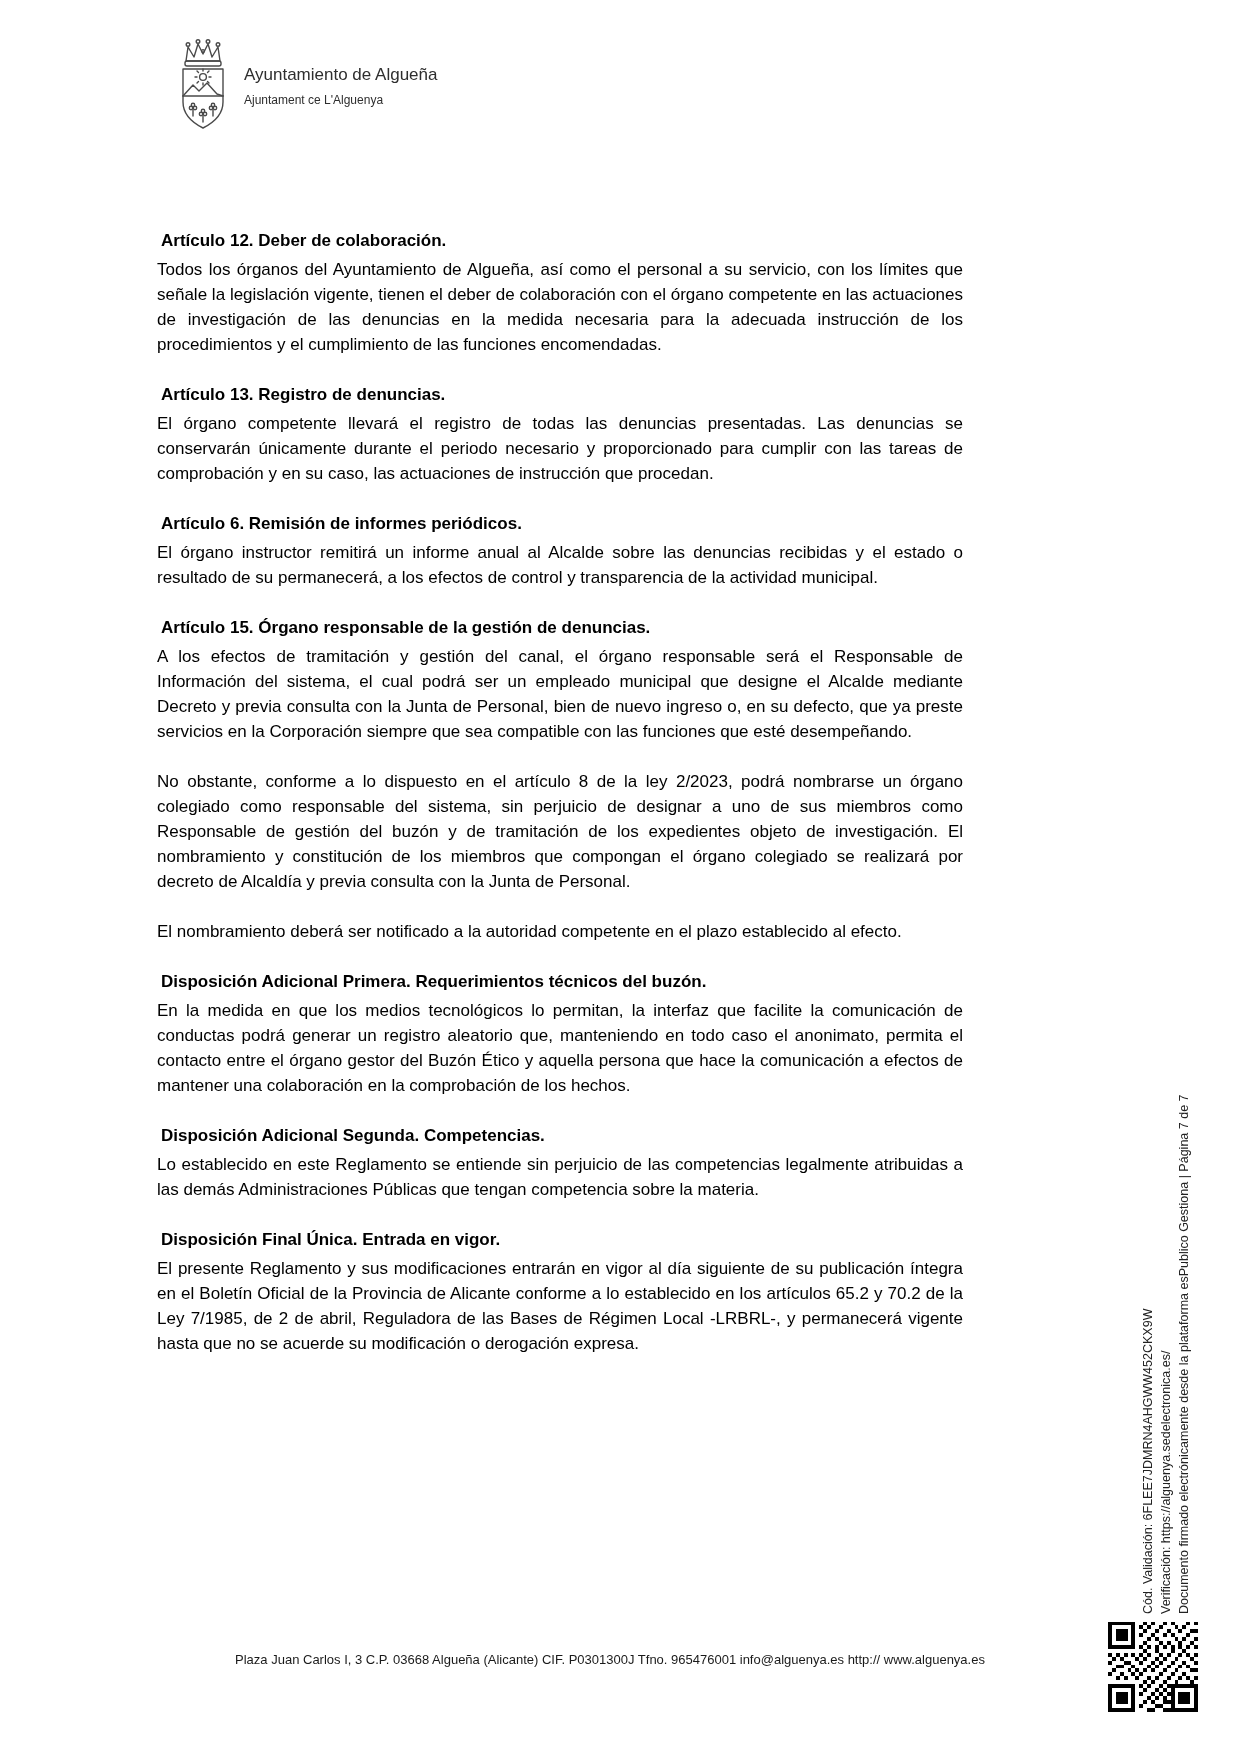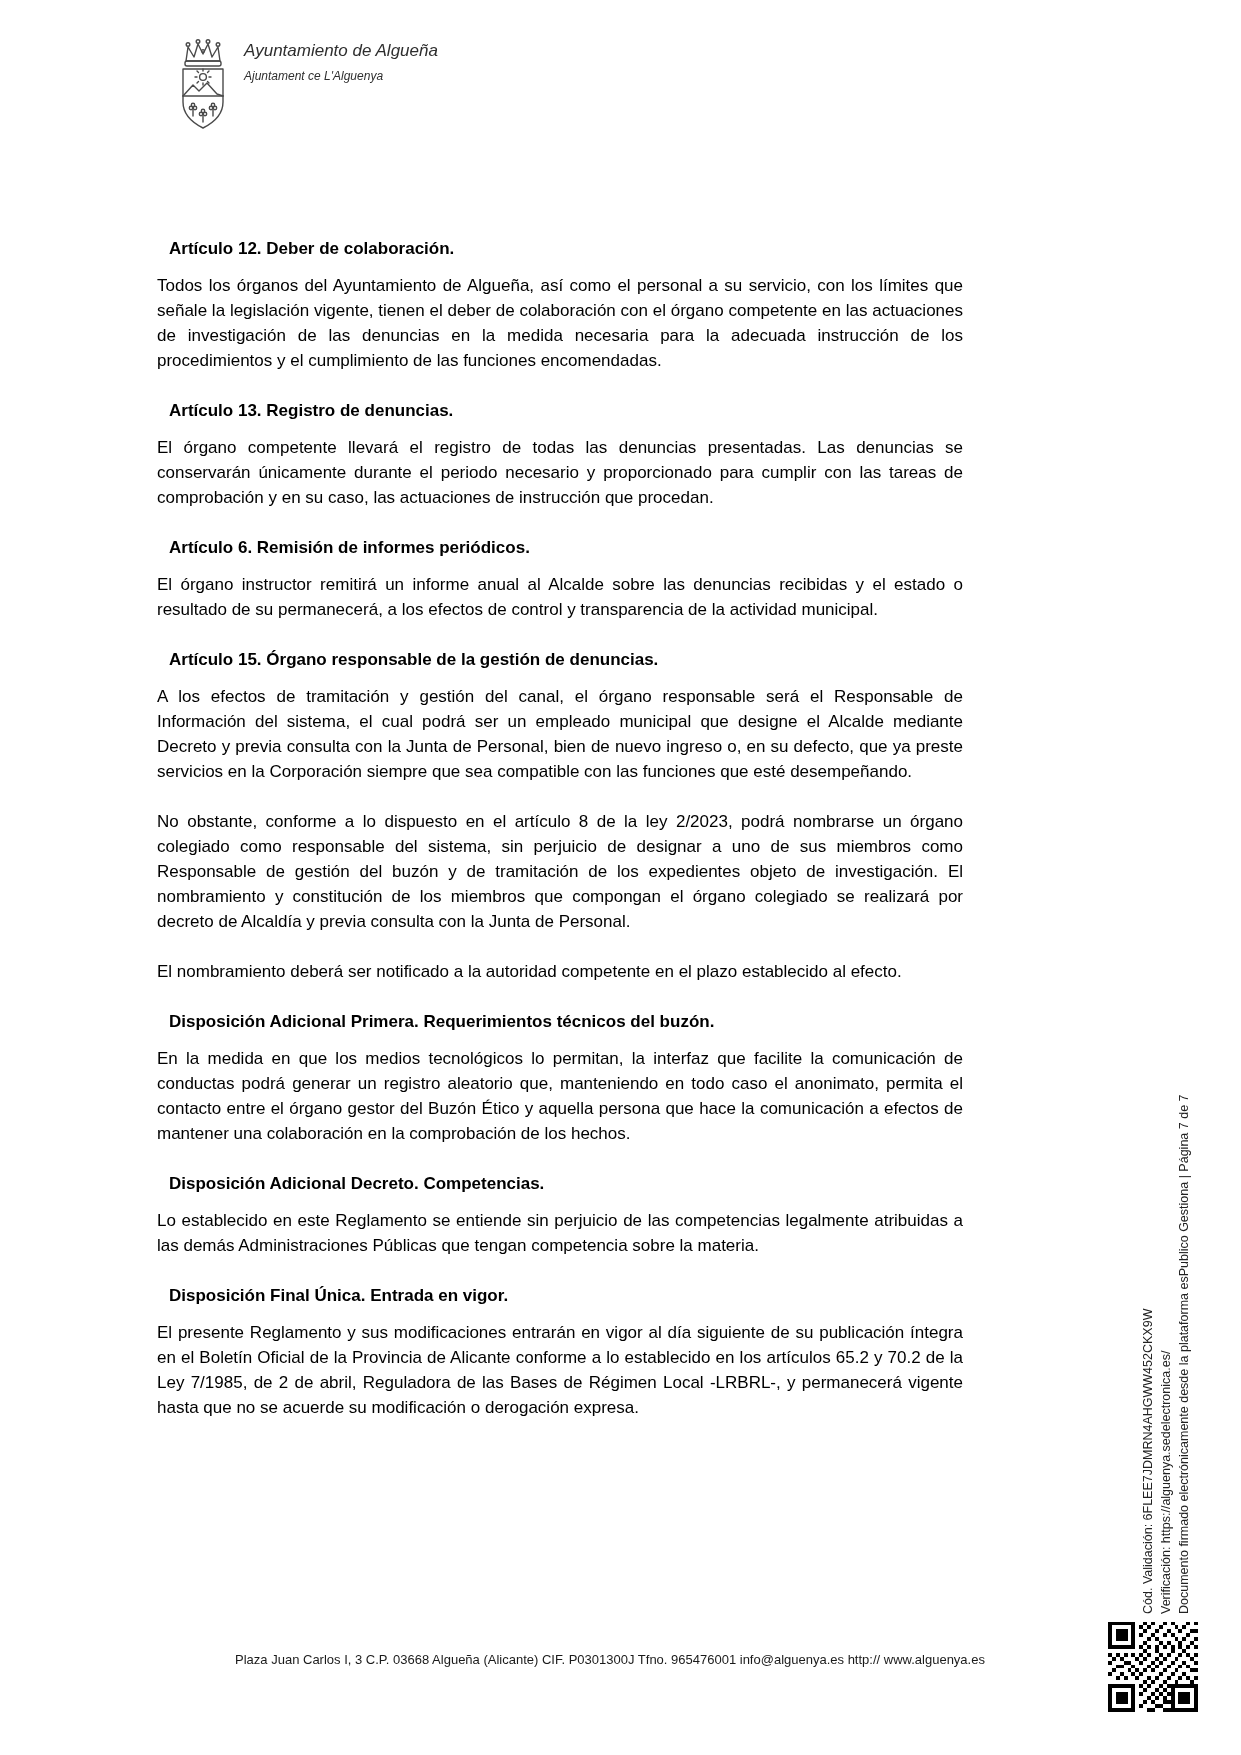--- a/index.html
+++ b/index.html
@@ -6,35 +6,35 @@
   .page{
     position:relative;
     width:1241px;height:1755px;
     background:#ffffff;
     font-family:"Liberation Sans",sans-serif;
     color:#000;
     overflow:hidden;
     margin:0 auto;
   }
   
-  .logo-wrap{position:absolute;left:170px;top:38px;display:flex;align-items:flex-start;font-style:italic;}
+  .logo-wrap{position:absolute;left:170px;top:38px;display:flex;align-items:center;}
   .crest{flex:0 0 auto;}
   .org-names{margin-left:8px;color:#2e2e2e;}
   .org-name-es{font-size:17px;line-height:26px;white-space:nowrap;}
   .org-name-val{font-size:12px;line-height:24px;white-space:nowrap;}
 
   
   .content{
     position:absolute;left:157px;top:224px;width:806px;
     font-size:17px;line-height:25px;text-align:justify;
   }
   .content section{margin:0;}
   .content section + section{margin-top:25px;}
   .content h2{
-    font-size:17px;line-height:25px;margin:12px;font-weight:bold;
+    font-size:17px;line-height:25px;margin:4px;font-weight:bold;
     text-align:left;
   }
   .content p{margin:0;}
   .content p + p{margin-top:25px;}
 
   
   .footer{
     position:absolute;left:0;top:1653px;width:1220px;
     text-align:center;font-size:13px;line-height:14px;color:#1a1a1a;
   }
@@ -121,21 +121,21 @@
       <p>No obstante, conforme a lo dispuesto en el artículo 8 de la ley 2/2023, podrá nombrarse un órgano colegiado como responsable del sistema, sin perjuicio de designar a uno de sus miembros como Responsable de gestión del buzón y de tramitación de los expedientes objeto de investigación. El nombramiento y constitución de los miembros que compongan el órgano colegiado se realizará por decreto de Alcaldía y previa consulta con la Junta de Personal.</p>
       <p>El nombramiento deberá ser notificado a la autoridad competente en el plazo establecido al efecto.</p>
     </section>
 
     <section>
       <h2>Disposición Adicional Primera. Requerimientos técnicos del buzón.</h2>
       <p>En la medida en que los medios tecnológicos lo permitan, la interfaz que facilite la comunicación de conductas podrá generar un registro aleatorio que, manteniendo en todo caso el anonimato, permita el contacto entre el órgano gestor del Buzón Ético y aquella persona que hace la comunicación a efectos de mantener una colaboración en la comprobación de los hechos.</p>
     </section>
 
     <section>
-      <h2>Disposición Adicional Decreto. Competencias.</h2>
+      <h2>Disposición Adicional Segunda. Competencias.</h2>
       <p>Lo establecido en este Reglamento se entiende sin perjuicio de las competencias legalmente atribuidas a las demás Administraciones Públicas que tengan competencia sobre la materia.</p>
     </section>
 
     <section>
       <h2>Disposición Final Única. Entrada en vigor.</h2>
       <p>El presente Reglamento y sus modificaciones entrarán en vigor al día siguiente de su publicación íntegra en el Boletín Oficial de la Provincia de Alicante conforme a lo establecido en los artículos 65.2 y 70.2 de la Ley 7/1985, de 2 de abril, Reguladora de las Bases de Régimen Local -LRBRL-, y permanecerá vigente hasta que no se acuerde su modificación o derogación expresa.</p>
     </section>
 
   </main>
 

